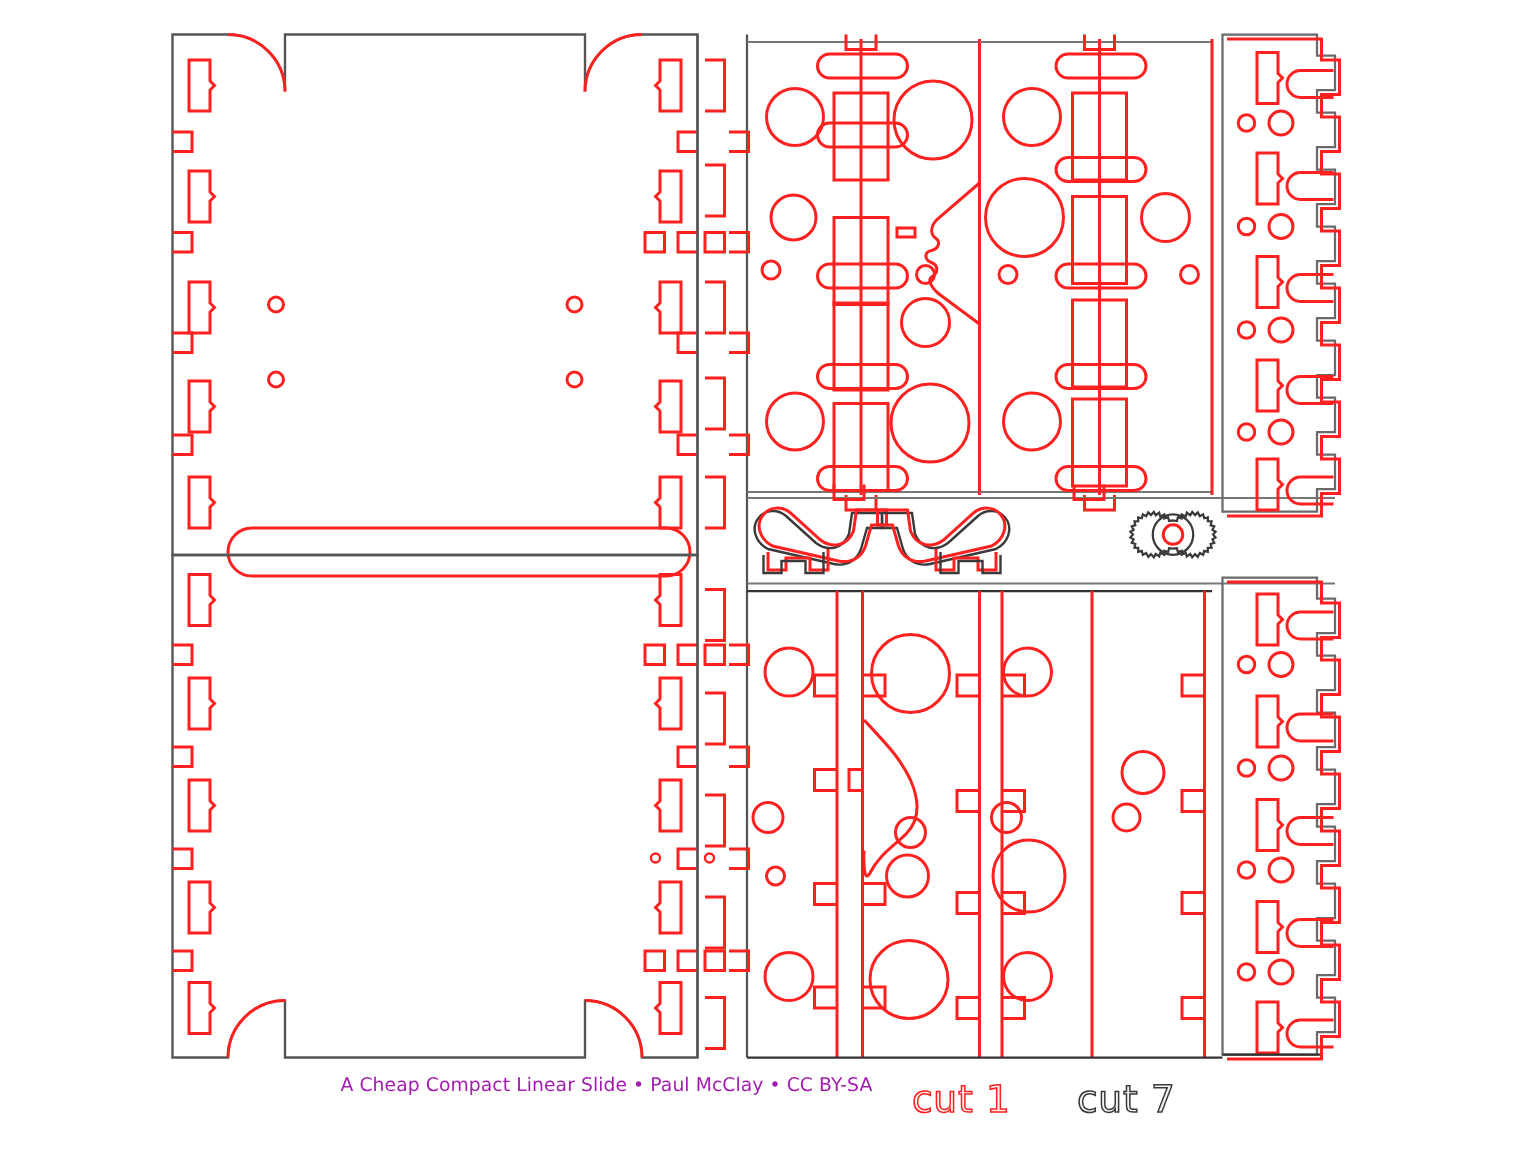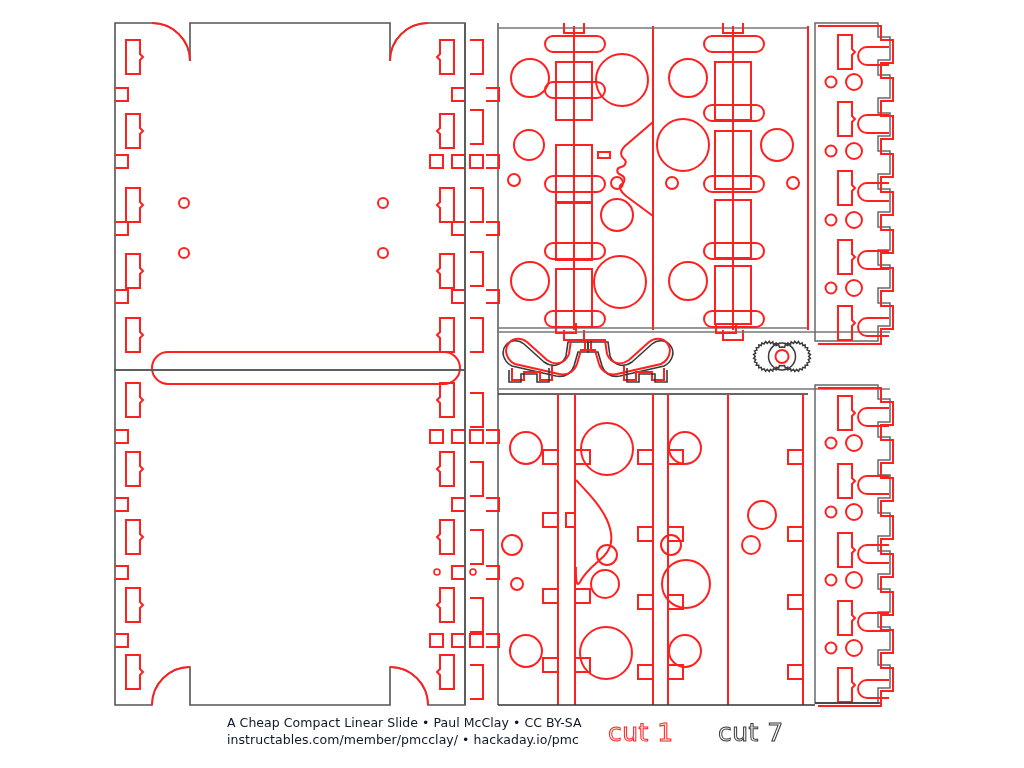--- a/index.html
+++ b/index.html
@@ -28,21 +28,21 @@
   }
   .caption-block {
     position: absolute;
     left: 227px;
     top: 714px;
     width: 380px;
     line-height: 17px;
   }
   .caption-line {
     font-size: 12.5px;
-    color: #0f172a;
+    color: #a21caf;
     white-space: nowrap;
     letter-spacing: 0.05px;
   }
   .legend-block {
     position: absolute;
     left: 608px;
     top: 718px;
     width: 280px;
     height: 40px;
   }
@@ -442,19 +442,18 @@
   <g>
     <line x1="498" y1="705" x2="815" y2="705" stroke="#333333" stroke-width="1.5"></line>
     <line x1="815" y1="703" x2="880" y2="703" stroke="#333333" stroke-width="1.5"></line>
   </g>
 
 </svg>
 </div>
 
 <div class="caption-block">
   <div class="caption-line">A Cheap Compact Linear Slide • Paul McClay • CC BY-SA</div>
-  <div class="caption-line">instructables.com/member/pmcclay/ • hackaday.io/pmc</div>
 </div>
 
 <div class="legend-block">
   <div class="legend-item legend-cut1">cut 1</div>
   <div class="legend-item legend-cut2">cut 7</div>
 </div>
 
 </body></html>

